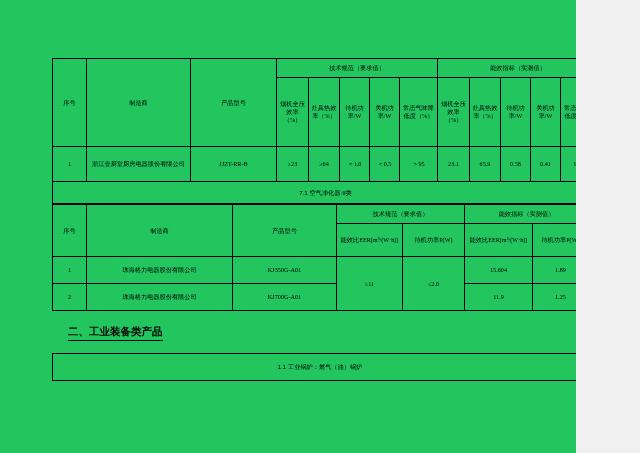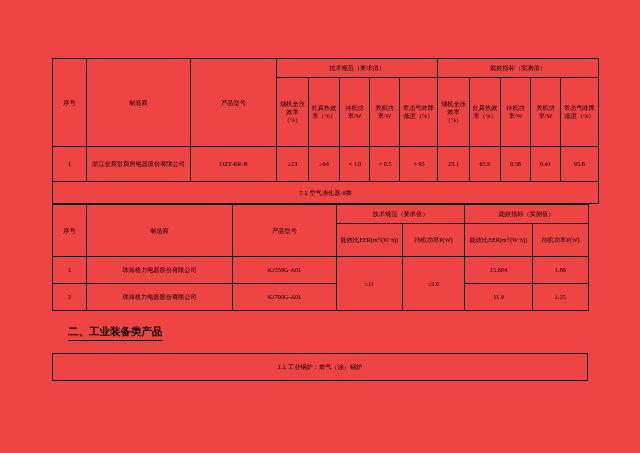--- a/index.html
+++ b/index.html
@@ -4,23 +4,23 @@
 <style>
   html, body {
     margin: 0;
     padding: 0;
     background: #f0f0f0;
   }
   body {
     font-family: "Liberation Serif", "DejaVu Serif", serif;
   }
   .page {
-    width: 640px;
+    width: 576px;
     height: 453px;
-    background: #ef4444;
+    background: #22c55e;
     position: relative;
     box-sizing: border-box;
     overflow: hidden;
   }
   .content {
     position: absolute;
     left: 52px;
     top: 58px;
     width: 536px;
   }

